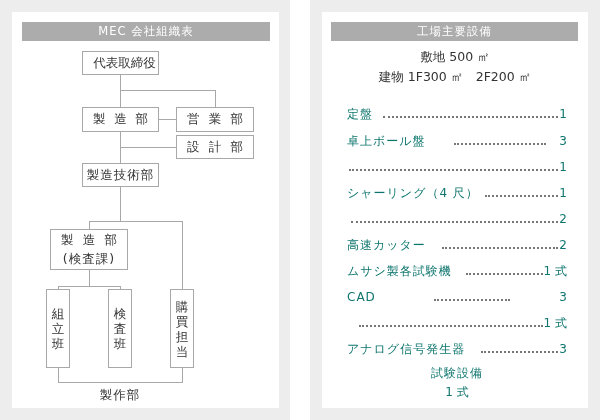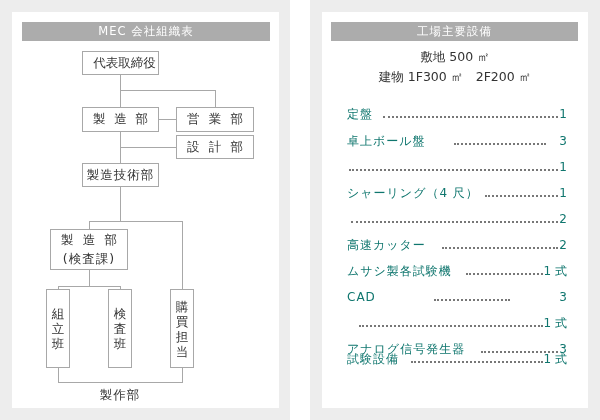--- a/index.html
+++ b/index.html
@@ -167,17 +167,17 @@
 </div>
 <div class="equip" style="top:313px;">
   <span class="dots" style="margin-left:12px;"></span>
   <span class="val">1 式</span>
 </div>
 <div class="equip" style="top:339px;">
   <span class="label">アナログ信号発生器</span>
   <span class="dots" style="margin-left:16px;"></span>
   <span class="val">3</span>
 </div>
-<div class="equip" style="top:349px;">
+<div class="equip" style="top:365px;flex-direction:column;">
   <span class="label">試験設備</span>
   <span class="dots" style="margin-left:12px;"></span>
   <span class="val">1 式</span>
 </div>
 
 </body></html>

